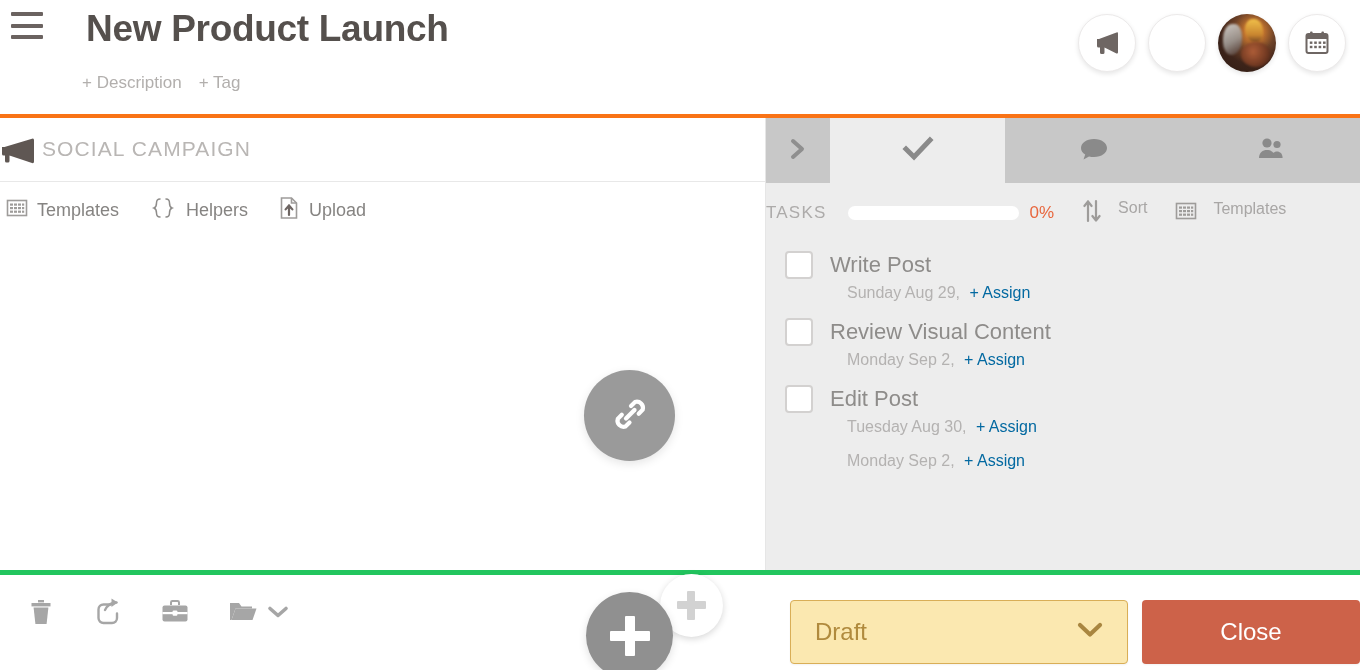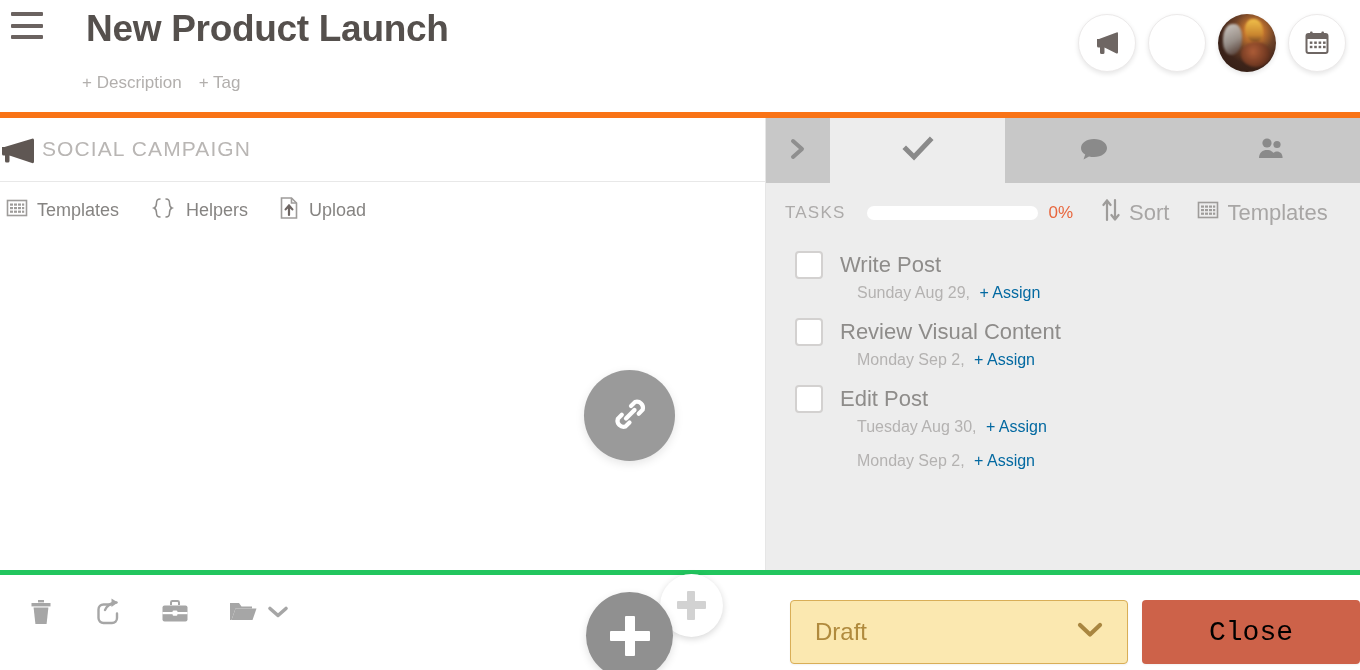--- a/index.html
+++ b/index.html
@@ -7,21 +7,21 @@
     width: 1360px; height: 670px;
     background: #ffffff;
     font-family: "Liberation Sans", sans-serif;
     overflow: hidden;
   }
   #app { position: relative; width: 1360px; height: 670px; background:#fff; }
 
   
   .header {
     position: absolute; left:0; top:0; width:1360px; height:118px;
-    background:#ffffff; border-bottom:6px solid #f97316;
+    background:#ffffff; border-bottom:4px solid #f97316;
   }
   .hamburger {
     position:absolute; left:11px; top:12px; width:32px; height:27px;
     display:flex; flex-direction:column; justify-content:space-between;
     cursor:pointer;
   }
   .hamburger span { display:block; height:4px; width:32px; background:#6b6360; border-radius:1px; }
   .page-title {
     position:absolute; left:86px; top:8px;
     font-size:37px; font-weight:bold; color:#55504d; letter-spacing:-0.3px;
@@ -126,34 +126,33 @@
     background:#c8c8c8;
   }
   .tab.collapse { width:64px; }
   .tab.active { background:#ededed; }
   .tab.t-check { width:175px; }
   .tab.t-chat  { width:177px; }
   .tab.t-people{ width:178px; }
 
   .tasks-header {
     position:relative; height:60px; display:flex; align-items:center;
-    padding-left:19px;
   }
   .tasks-label { font-size:17px; color:#adabaa; letter-spacing:1.2px; font-weight:500; }
   .progress-track {
     width:171px; height:14px; border-radius:7px; background:#ffffff;
     margin-left:22px; overflow:hidden;
   }
   .progress-fill { height:100%; background:#e8663d; width:0%; }
   .progress-pct { font-size:17px; color:#e8663d; margin-left:10px; }
   .th-actions { display:flex; align-items:center; gap:10px; margin-left:28px; }
-  .th-item { display:flex; align-items:center; gap:8px; cursor:pointer; font-size:22px; color:#a8a6a5; }
+  .th-item { display:flex; gap:16px; cursor:pointer; font-size:16px; color:#a8a6a5; }
   .th-item + .th-item { margin-left:18px; }
 
-  .task-list { padding:8px 0 0 10px; }
+  .task-list { padding:8px 0 0 0; }
   .task { padding:0 0 0 19px; margin-bottom:16px; }
   .task-main { display:flex; align-items:center; gap:17px; }
   .task-cb {
     width:28px; height:28px; border:2px solid #d3d1d0; background:#fff;
     border-radius:4px; cursor:pointer; flex:none;
   }
   .task-name { font-size:22px; color:#8e8c8a; white-space:nowrap; }
   .task-sub { margin-left:62px; margin-top:5px; font-size:16px; color:#b4b2b1; white-space:nowrap; }
   .task-sub .assign { color:#0369a1; cursor:pointer; margin-left:5px; }
 
@@ -171,21 +170,21 @@
     padding:0 22px 0 24px; cursor:pointer;
     box-shadow:0 1px 2px rgba(0,0,0,0.05);
   }
   .draft-label { font-size:24px; color:#b08a3d; }
   .close-btn {
     position:absolute; left:1142px; top:25px; width:218px; height:64px;
     background:#cd6249; border-radius:4px;
     display:flex; align-items:center; justify-content:center; cursor:pointer;
     box-shadow:0 1px 2px rgba(0,0,0,0.05);
   }
-  .close-label { font-size:28px; color:#000000;font-family:Liberation Mono, monospace; }
+  .close-label { font-size:24px; color:#ffffff; }
 </style>
 </head>
 <body>
 
 <div id="app">
 
   <div class="header">
 
     <div class="hamburger">
       <span></span>

